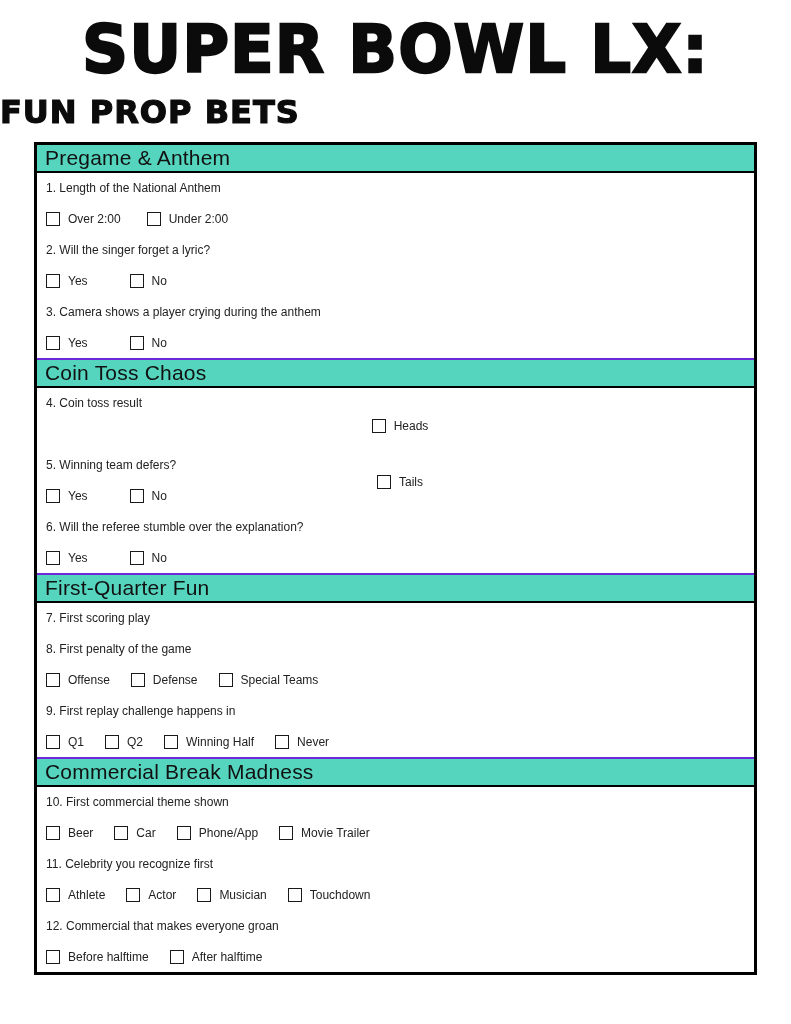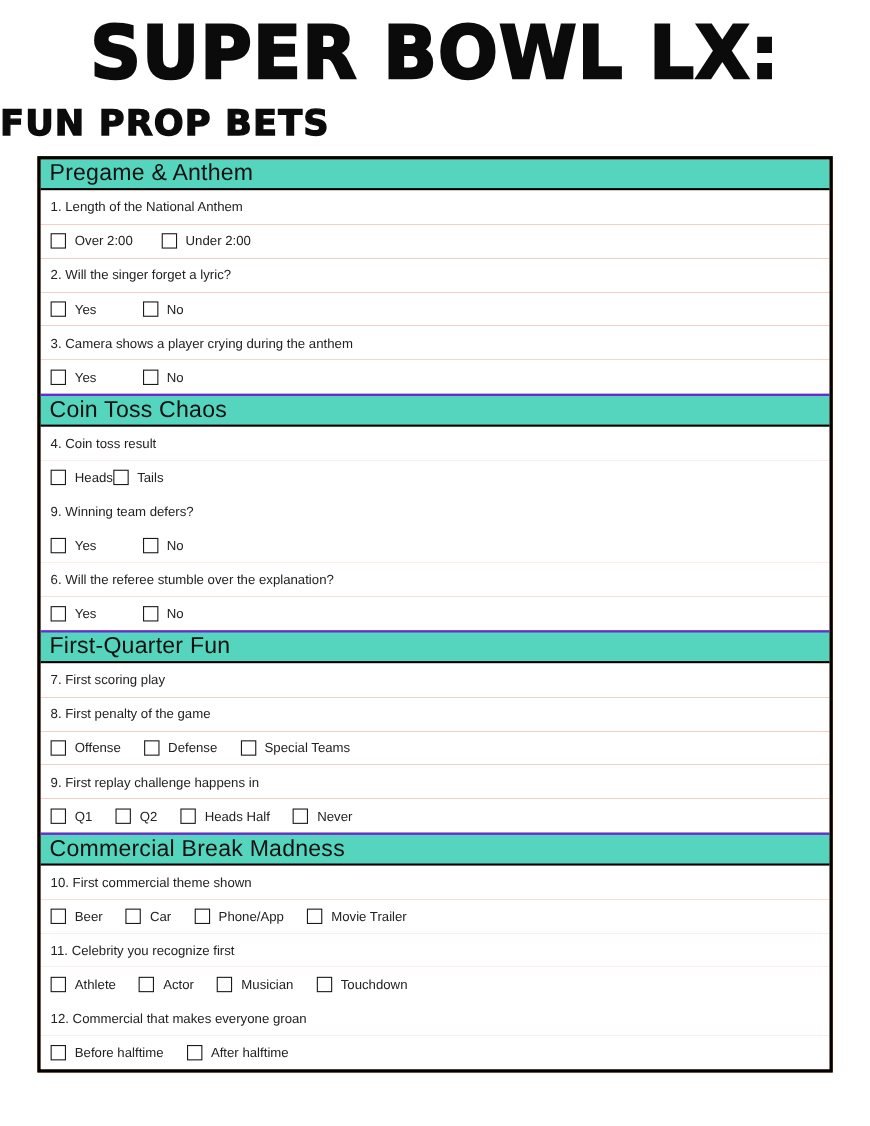--- a/index.html
+++ b/index.html
@@ -36,21 +36,21 @@
     font-weight: 900;
     letter-spacing: 1px;
     color: #0b0b0b;
     -webkit-text-stroke: 1.2px #0b0b0b;
   }
 
   .betting-table {
     width: 717px;
     margin: 0 auto;
     border: 3px solid #000000;
-    background: #c2410c;
+    background: #c4b5fd;
   }
   .section-header {
     border-top: 2px solid #6d28d9;
     border-bottom: 2px solid #000000;
     padding: 0 8px;
     height: 25.6px;
     line-height: 25.6px;
     font-size: 21px;
     font-weight: 400;
     color: #111111;
@@ -126,31 +126,31 @@
           </label>
           <label class="option">
             <span class="checkbox"></span>
             <span class="opt-label">No</span>
           </label>
         </div>
       </div>
       <div class="section">
         <div class="section-header" style="background: rgb(85, 213, 190);">Coin Toss Chaos</div>
         <div class="row question-row">4. Coin toss result</div>
-        <div class="row options-row" style="">
+        <div class="row options-row" style="gap: 42px; flex-direction: column;">
           <label class="option">
             <span class="checkbox"></span>
             <span class="opt-label">Heads</span>
           </label>
           <label class="option">
             <span class="checkbox"></span>
             <span class="opt-label">Tails</span>
           </label>
         </div>
-        <div class="row question-row">9. Winning team defers?</div>
+        <div class="row question-row">5. Winning team defers?</div>
         <div class="row options-row" style="gap: 42px;">
           <label class="option">
             <span class="checkbox"></span>
             <span class="opt-label">Yes</span>
           </label>
           <label class="option">
             <span class="checkbox"></span>
             <span class="opt-label">No</span>
           </label>
         </div>
@@ -189,21 +189,21 @@
           <label class="option">
             <span class="checkbox"></span>
             <span class="opt-label">Q1</span>
           </label>
           <label class="option">
             <span class="checkbox"></span>
             <span class="opt-label">Q2</span>
           </label>
           <label class="option">
             <span class="checkbox"></span>
-            <span class="opt-label">Heads Half</span>
+            <span class="opt-label">Winning Half</span>
           </label>
           <label class="option">
             <span class="checkbox"></span>
             <span class="opt-label">Never</span>
           </label>
         </div>
       </div>
       <div class="section">
         <div class="section-header" style="background: rgb(85, 213, 190);">Commercial Break Madness</div>
         <div class="row question-row">10. First commercial theme shown</div>

